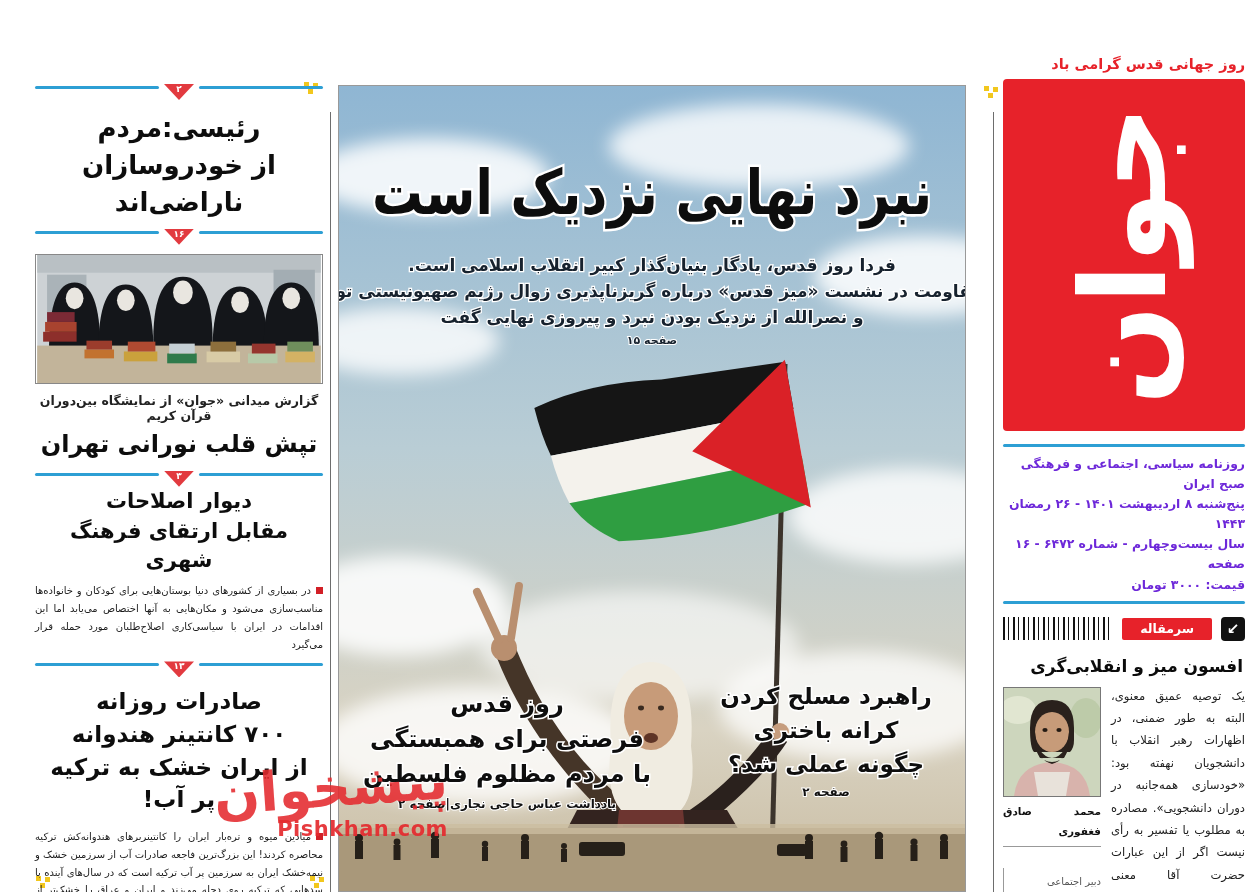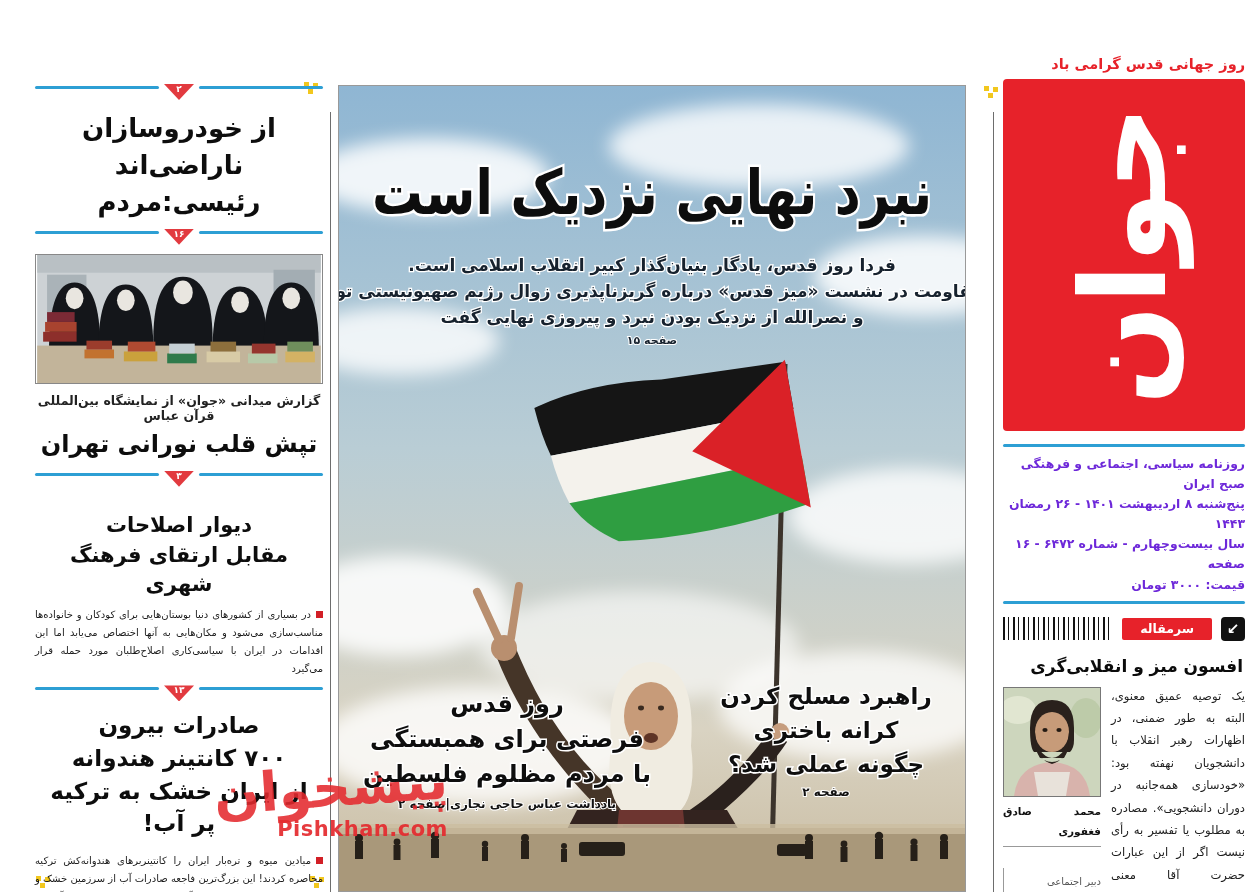--- a/index.html
+++ b/index.html
@@ -20,21 +20,21 @@
   
   .col-left{position:absolute;left:35px;top:84px;width:288px;}
   .sec-rule{display:flex;align-items:flex-start;height:16px;margin:0;}
   .sec-rule .ln{flex:1;height:3px;background:#2d9fd4;border-radius:2px;margin-top:2px;}
   .sec-rule .tri{width:30px;height:16px;margin:0 5px;background:#e23a3f;
       clip-path:polygon(0 0,100% 0,50% 100%);color:#fff;font-size:9px;font-weight:bold;
       text-align:center;line-height:11px;}
   .hl{font-weight:bold;color:#0d0d0d;text-align:center;line-height:1.42;}
   .hl-1{font-size:26px;margin:10px 0 8px;}
   .hl-2{font-size:24px;margin:4px 0 10px;}
-  .hl-3{font-size:21px;margin:24px 0 4px;}
+  .hl-3{font-size:21px;margin:0 0 4px;}
   .hl-4{font-size:23px;margin:8px 0 4px;}
   .kicker{font-size:12.5px;font-weight:bold;color:#222;text-align:center;margin-top:9px;}
   .body-txt{font-size:10px;line-height:1.78;text-align:justify;color:#1b1b1b;margin:6px 0 8px;}
   .body-txt .sq{display:inline-block;width:7px;height:7px;background:#d21f26;margin-left:5px;}
   .miniphoto{width:100%;height:130px;border:1px solid #888;box-sizing:border-box;margin-top:9px;display:block;}
 
   
   .photo-area{position:absolute;left:338px;top:85px;width:628px;height:807px;border:1px solid #999;
       box-sizing:border-box;}
   .photo-area svg{display:block;}
@@ -97,22 +97,22 @@
     </div>
 
   <div class="col-left">
 
     <div class="sec-rule">
       <span class="ln"></span>
       <span class="tri">۲</span>
       <span class="ln"></span>
     </div>
     <div class="hl hl-1">
+      <div>رئیسی:مردم</div>
       <div>از خودروسازان ناراضی‌اند</div>
-      <div>رئیسی:مردم</div>
     </div>
 
     <div class="sec-rule">
       <span class="ln"></span>
       <span class="tri">۱۶</span>
       <span class="ln"></span>
     </div>
 
     <svg class="miniphoto" viewBox="0 0 288 130" aria-hidden="true">
       <rect width="288" height="130" fill="#cdd2d5"></rect>
@@ -148,41 +148,41 @@
         <rect x="132" y="100" width="30" height="10" fill="#2f7a4b"></rect>
           <rect x="134" y="90" width="26" height="10" fill="#c5cfd4"></rect>
         <rect x="172" y="98" width="34" height="11" fill="#d8cba6"></rect>
           <rect x="176" y="88" width="26" height="10" fill="#8d6f3c"></rect>
         <rect x="214" y="100" width="30" height="10" fill="#b7c9a8"></rect>
           <rect x="218" y="90" width="24" height="10" fill="#95352e"></rect>
         <rect x="252" y="98" width="30" height="11" fill="#d3b264"></rect>
           <rect x="254" y="88" width="26" height="10" fill="#6f8f5c"></rect>
       </g>
     </svg>
-    <div class="kicker">گزارش میدانی «جوان» از نمایشگاه بین‌المللی قرآن عباس</div>
+    <div class="kicker">گزارش میدانی «جوان» از نمایشگاه بین‌دوران قرآن کریم</div>
     <div class="hl hl-2">تپش قلب نورانی تهران</div>
 
     <div class="sec-rule">
       <span class="ln"></span>
       <span class="tri">۳</span>
       <span class="ln"></span>
     </div>
     <div class="hl hl-3">
       <div>دیوار اصلاحات</div>
       <div>مقابل ارتقای فرهنگ شهری</div>
     </div>
     <div class="body-txt"><span class="sq"></span><span>در بسیاری از کشورهای دنیا بوستان‌هایی برای کودکان و خانواده‌ها مناسب‌سازی می‌شود و مکان‌هایی به آنها اختصاص می‌یابد اما این اقدامات در ایران با سیاسی‌کاری اصلاح‌طلبان مورد حمله قرار می‌گیرد</span></div>
 
     <div class="sec-rule">
       <span class="ln"></span>
       <span class="tri">۱۳</span>
       <span class="ln"></span>
     </div>
     <div class="hl hl-4">
-      <div>صادرات بیرون</div>
+      <div>صادرات روزانه</div>
       <div>۷۰۰ کانتینر هندوانه</div>
       <div>از ایران خشک به ترکیه پر آب!</div>
     </div>
     <div class="body-txt" style="margin-top:12px;"><span class="sq"></span><span>میادین میوه و تره‌بار ایران را کانتینربرهای هندوانه‌کش ترکیه محاصره کردند! این بزرگ‌ترین فاجعه صادرات آب از سرزمین خشک و نیمه‌خشک ایران به سرزمین پر آب ترکیه است که در سال‌های آینده با سدهایی که ترکیه روی دجله می‌زند و ایران و عراق را خشک‌تر از گذشته می‌کند، فاجعه‌بارتر نیز می‌شود. روزانه ۷۰۰ کانتینر هندوانه که در مناطق خشک ایران کشت می‌شود، به ترکیه و مقادیر زیادی نیز به عراق و کشورهای دیگر صادر می‌شود. هر کیلو هندوانه تا ۴۰۰ لیتر آب مصرف می‌کند، یعنی یک هندوانه پنج‌کیلویی دو تن آب می‌خورد. گاهی از بهترین آب‌ها که از عمق ۱۳۰ متری زمین بیرون می‌کشند! به حساب آب‌معدنی هر هندوانه ۶ میلیون تومان آب می‌خورد تا صادر شود به عبارت یک یا دو دلار! در این سو با گران شدن هندوانه یک خانواده باید پول دو ماه یارانه خود را بدهد تا یک هندوانه بخرد! ما هندوانه می‌کاریم و صادر می‌کنیم چون عقل نداریم، چون صد سال است مدیریت کشاورزی و بازرگانی ما نابودگر، بی‌عرضه و بی‌کفایت بوده است. همسایه‌ها هندوانه نمی‌کارند چون شایستگان را بر کار گمارده‌اند</span></div>
   </div>
 
   <div class="photo-area">
     <svg width="626" height="805" viewBox="0 0 626 805">
       <defs>
         <linearGradient id="sky" x1="0" y1="0" x2="0" y2="1">

